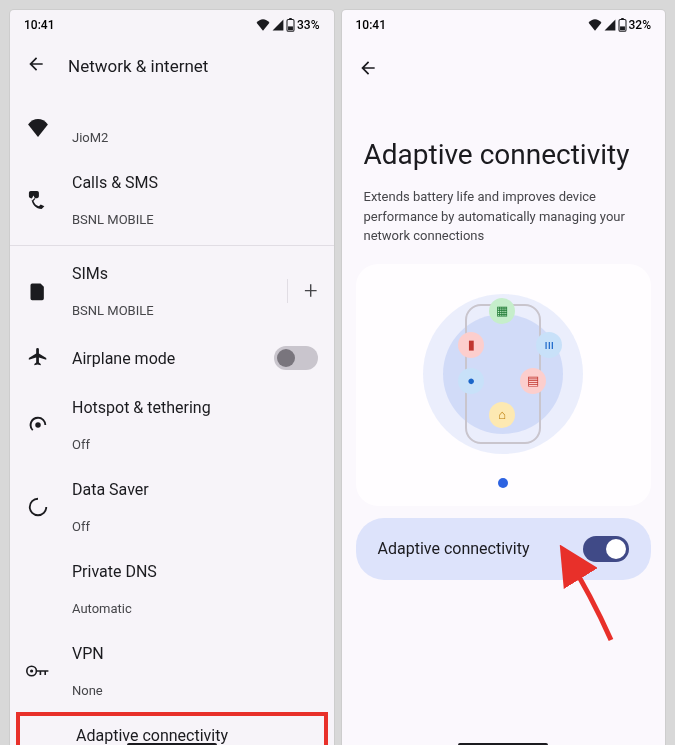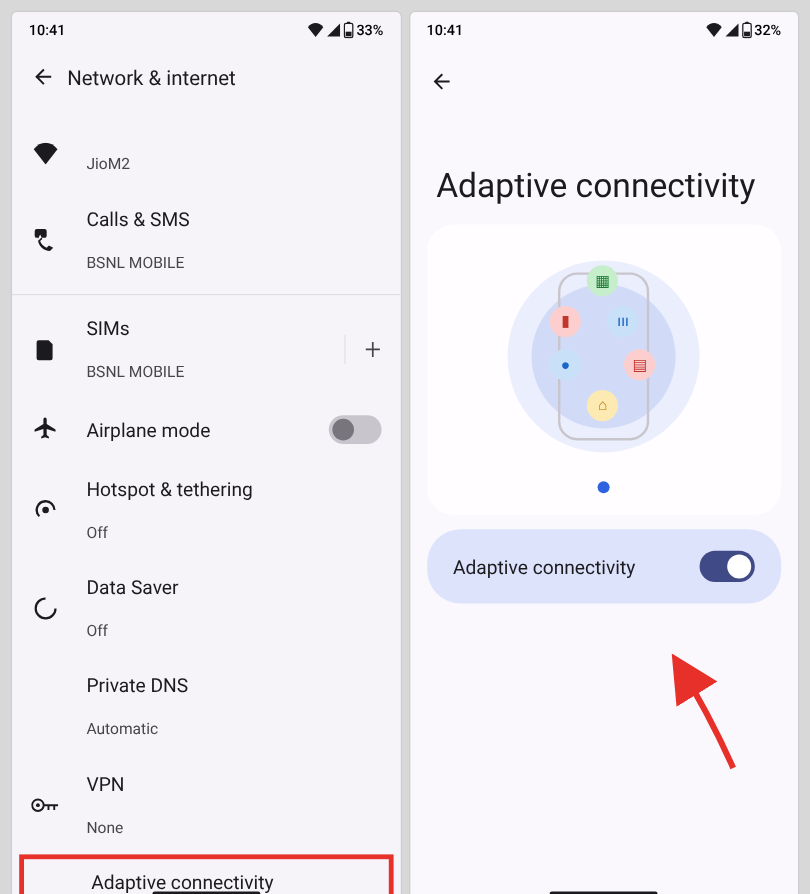--- a/index.html
+++ b/index.html
@@ -3,21 +3,21 @@
 <meta charset="utf-8">
 <style>
   *{box-sizing:border-box;margin:0;padding:0;font-family:Roboto,-apple-system,BlinkMacSystemFont,"Segoe UI",Helvetica,Arial,sans-serif;}
   body{background:#d8d8d8;width:675px;height:745px;overflow:hidden;}
   .stage{display:flex;gap:8px;padding:10px;}
   .phone{width:324px;height:743px;background:#f7f4f9;border-radius:4px;position:relative;overflow:hidden;box-shadow:0 0 0 1px rgba(0,0,0,.05);}
   .phone2{background:#fbf8fd;}
   .status{display:flex;justify-content:space-between;align-items:center;height:30px;padding:0 14px;font-size:12px;font-weight:500;}
   .status .right{display:flex;align-items:center;gap:2px;}
   .status svg{display:block;}
-  .topbar{display:flex;align-items:center;gap:10px;padding:14px 16px 18px;}
+  .topbar{display:flex;align-items:center;gap:22px;padding:14px 16px 18px;}
   .topbar2{padding:18px 16px;}
   .page-title{font-size:17px;color:#1b1b1f;}
   .list{}
   .row{display:flex;align-items:center;padding:14px 16px;gap:22px;}
   .icon-slot{width:24px;display:flex;justify-content:center;}
   .row-text{flex:1;display:flex;flex-direction:column;}
   .row-title{font-size:16px;color:#1b1b1f;}
   .row-sub{font-size:13px;color:#46464a;margin-top:20px;}
   .divider{height:1px;background:#e1dde4;margin:4px 0;}
   .right-slot{display:flex;align-items:center;}
@@ -35,21 +35,21 @@
   .hero-desc{font-size:13px;color:#46464a;padding:0 22px 18px;line-height:1.5;}
   .card{background:#fffdff;border-radius:22px;margin:0 14px;padding:20px 0 18px;display:flex;flex-direction:column;align-items:center;gap:8px;}
   .illus{width:170px;height:180px;position:relative;display:flex;justify-content:center;align-items:center;}
   .ring{position:absolute;border-radius:50%;}
   .ring.r1{width:160px;height:160px;background:rgba(57,106,224,.10);}
   .ring.r2{width:120px;height:120px;background:rgba(57,106,224,.14);}
   .device{width:76px;height:140px;border:2px solid #c9c5cd;border-radius:16px;position:relative;z-index:2;}
   .node{position:absolute;width:26px;height:26px;border-radius:50%;display:flex;align-items:center;justify-content:center;font-size:13px;z-index:3;}
   .node.n1{top:14px;left:71px;background:#c6eecb;color:#1f7a34;}
   .node.n2{top:48px;left:40px;background:#fccecd;color:#c0362f;}
-  .node.n3{top:48px;left:88px;background:#c8e1f9;color:#1b66c9;}
+  .node.n3{top:48px;left:118px;background:#c8e1f9;color:#1b66c9;}
   .node.n4{top:84px;left:40px;background:#c8e1f9;color:#1b66c9;}
   .node.n5{top:84px;left:102px;background:#fccecd;color:#c0362f;}
   .node.n6{top:118px;left:71px;background:#fde9b2;color:#b97800;}
   .blue-dot{width:10px;height:10px;border-radius:50%;background:#2d63e1;margin-top:6px;}
 
   .toggle-row{background:#dde3fb;border-radius:28px;margin:12px 14px 0;padding:18px 22px;display:flex;align-items:center;justify-content:space-between;}
   .toggle-label{font-size:16px;color:#1b1b1f;}
   .switch-on{width:46px;height:26px;border-radius:14px;background:#404a87;position:relative;}
   .switch-on::after{content:"";position:absolute;width:20px;height:20px;border-radius:50%;background:#fff;right:3px;top:3px;}
 
@@ -235,20 +235,21 @@
       </div>
     </div>
 
     <div class="topbar topbar2">
       <span><svg width="20" height="20" viewBox="0 0 24 24">
             <path d="M20 11H7.8l5.6-5.6L12 4l-8 8 8 8 1.4-1.4L7.8 13H20z" fill="#1b1b1f"></path>
           </svg></span>
     </div>
 
     <div class="hero-title">Adaptive connectivity</div>
+    <div class="hero-desc">Extends battery life and improves device performance by automatically managing your network connections</div>
 
     <div class="card">
       <div class="illus">
         <span class="ring r1"></span>
         <span class="ring r2"></span>
         <div class="device"></div>
         <span class="node n1">▦</span>
         <span class="node n2">▮</span>
         <span class="node n3">ııı</span>
         <span class="node n4">●</span>

